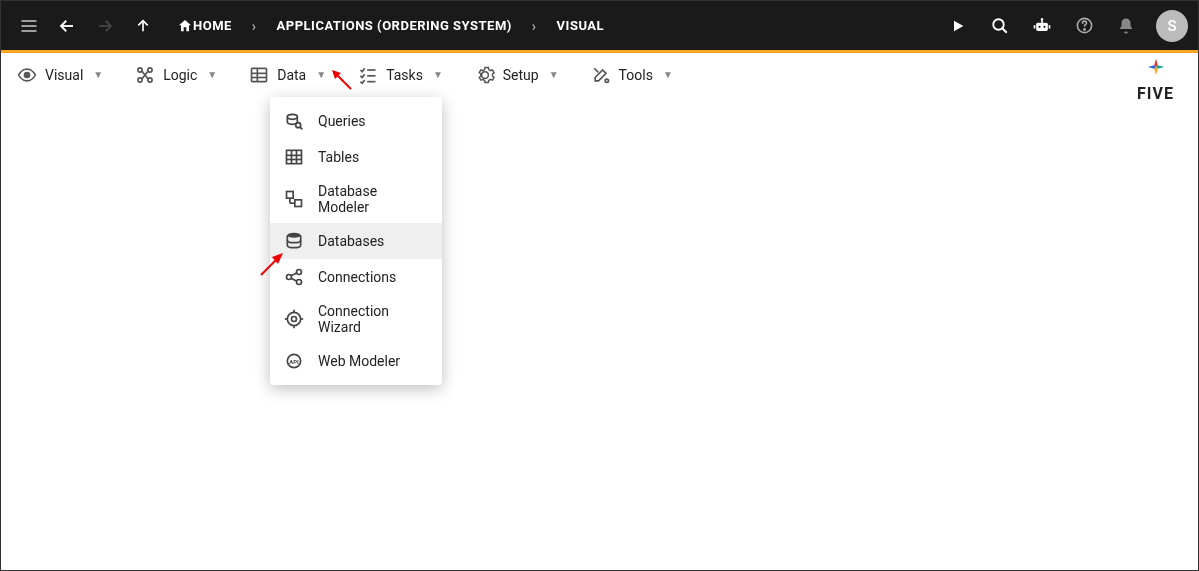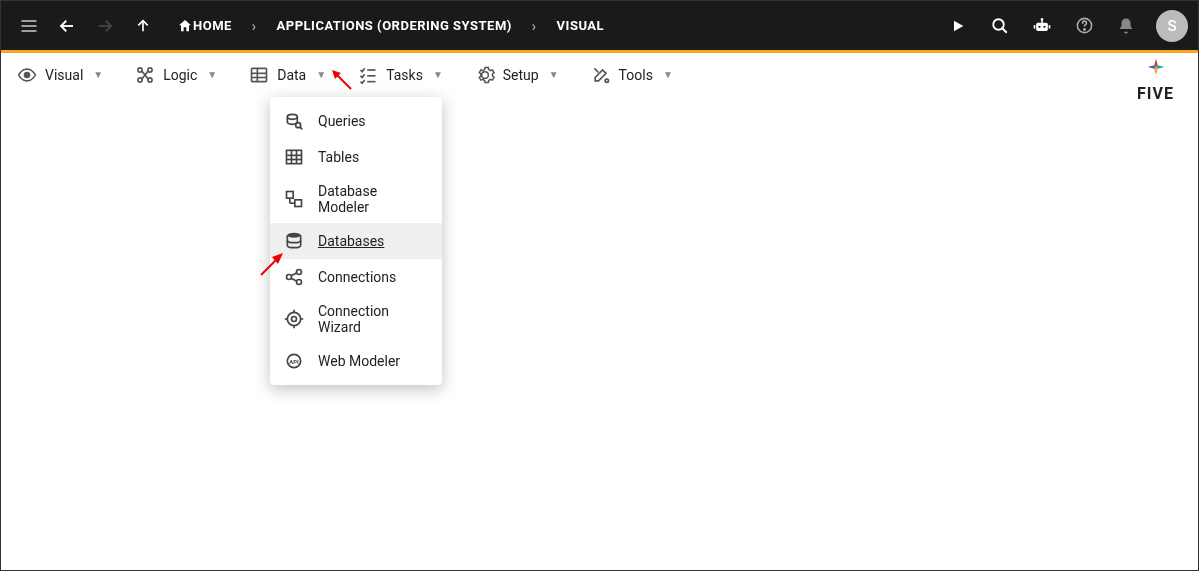--- a/index.html
+++ b/index.html
@@ -85,21 +85,21 @@
     font-size: 14px;
     margin-top: 8px;
   }
   .dd-item {
     display: flex; align-items: center; gap: 14px;
     padding: 8px 14px;
     cursor: pointer;
     color: #222;
   }
   .dd-item .dd-icon { width: 20px; height: 20px; display:flex;align-items:center;justify-content:center; color:#444;}
-  .dd-item.highlight { background: #efefef; text-decoration: underline; }
+  .dd-item.highlight { background: #efefef; }
   
   .logo {
     position: absolute;
     right: 24px;
     top: 55px;
     display: flex; align-items: center; gap: 6px;
     font-size: 16px;
     font-weight: 700;
     letter-spacing: 1px;
     color: #222;

